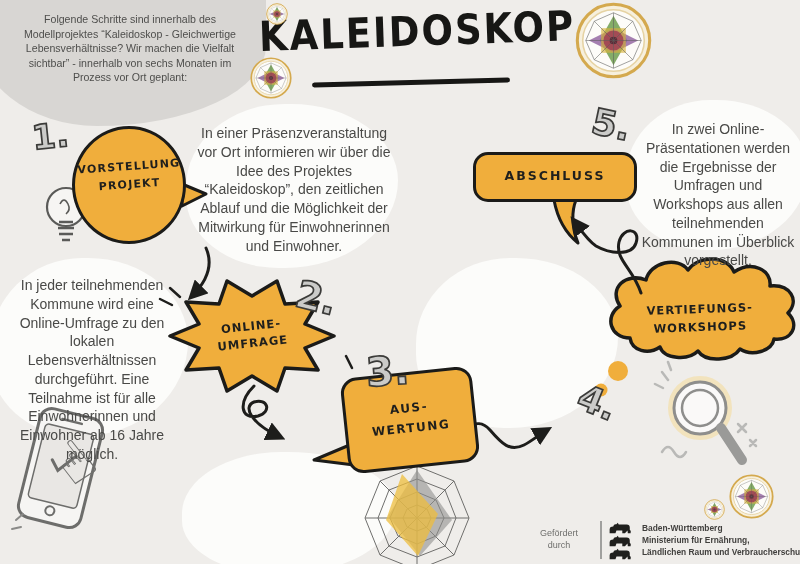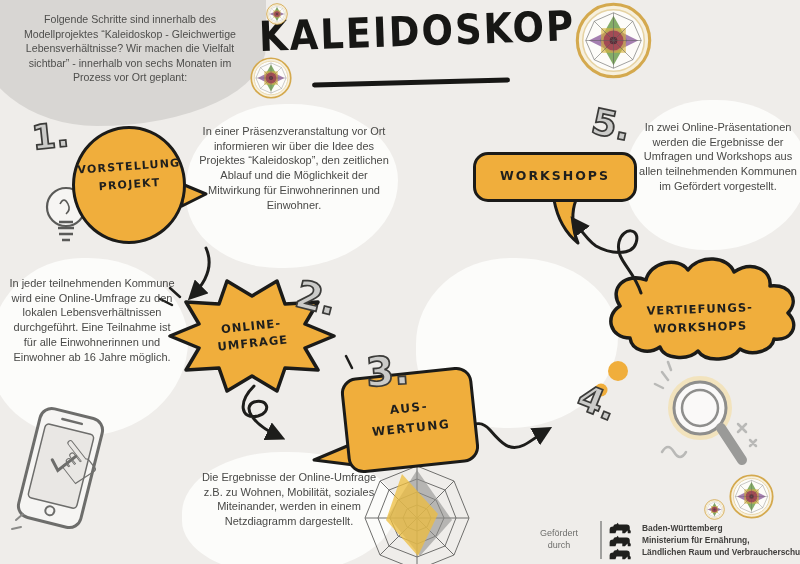--- a/index.html
+++ b/index.html
@@ -15,21 +15,21 @@
     text-align:center;color:#4e4e4c;z-index:1;}
   
   .title{left:252px;top:10px;width:330px;text-align:center;
     font-family:"DejaVu Sans",sans-serif;font-weight:bold;font-size:37px;
     letter-spacing:2px;color:#171715;transform:rotate(-2deg) scaleY(1.12);z-index:1;}
   .title-underline{left:312px;top:80px;width:198px;height:5px;background:#171715;
     border-radius:3px;transform:rotate(-1.5deg);z-index:1;}
   
   .bubble{background:#fcfcfa;z-index:1;}
   .b-round{border-radius:48% 52% 55% 45% / 52% 48% 55% 45%;}
-  .desc{font-size:11px;line-height:1.34;text-align:center;color:#49494 7;z-index:3;}
+  .desc{font-size:14px;line-height:1.34;text-align:center;color:#49494 7;z-index:3;}
   .desc{color:#494947;}
   
   .yellow{background:#f0ae3c;border:3.5px solid #1b1b19;z-index:3;box-sizing:border-box;}
   .step-label{font-family:"DejaVu Sans",sans-serif;font-weight:bold;color:#1f1f1d;
     text-align:center;z-index:4;}
   .num{font-family:"DejaVu Sans",sans-serif;font-weight:bold;color:#cbcbc9;
     -webkit-text-stroke:1.7px #3b3b39;text-shadow:0 0 1px #3b3b39;z-index:4;}
   svg.overlay{left:0;top:0;width:800px;height:564px;z-index:2;pointer-events:none;}
   .hand-glyph{font-family:"DejaVu Sans",sans-serif;color:#70706e;z-index:3;}
   
@@ -156,35 +156,34 @@
     <g stroke="#8a8a88" stroke-width="2" stroke-linecap="round">
       <path d="M16 520 L23 514"></path>
         <path d="M12 529 L21 527"></path>
     </g>
   </svg>
 
   <div class="abs hand-glyph" style="left:58px;top:430px;font-size:56px;transform:rotate(-38deg);">☝</div>
 
   <div class="abs desc" style="left:196px;top:124px;width:196px;">In einer Präsenzveranstaltung vor Ort informieren wir über die Idee des Projektes “Kaleidoskop”, den zeitlichen Ablauf und die Möglichkeit der Mitwirkung für Einwohnerinnen und Einwohner.</div>
   <div class="abs desc" style="left:8px;top:276px;width:168px;">In jeder teilnehmenden Kommune wird eine Online-Umfrage zu den lokalen Lebensverhältnissen durchgeführt. Eine Teilnahme ist für alle Einwohnerinnen und Einwohner ab 16 Jahre möglich.</div>
-  <div class="abs desc" style="left:194px;top:470px;width:190px;">Die Ergebnisse der Online-Umfrage z.B. zu Wohnen, Mobilität, soziales Miteinander, werden in einem Netzdiagramm dargestellt.</div>
-  <div class="abs desc" style="left:638px;top:120px;width:160px;">In zwei Online-Präsentationen werden die Ergebnisse der Umfragen und Workshops aus allen teilnehmenden Kommunen im Gefördert vorgestellt.</div>
+  <div class="abs desc" style="left:638px;top:120px;width:160px;">In zwei Online-Präsentationen werden die Ergebnisse der Umfragen und Workshops aus allen teilnehmenden Kommunen im Überblick vorgestellt.</div>
 
   <div class="abs yellow" style="left:72px;top:126px;width:114px;height:118px;border-radius:50%;"></div>
   <div class="abs step-label" style="left:78px;top:158px;width:102px;font-size:11px;letter-spacing:1.2px;transform:rotate(-4deg);line-height:1.6;">VORSTELLUNG PROJEKT</div>
 
   <div class="abs step-label" style="left:203px;top:318px;width:98px;font-size:11.5px;letter-spacing:1px;transform:rotate(-6deg);line-height:1.5;">ONLINE-UMFRAGE</div>
 
   <div class="abs yellow" style="left:344px;top:372px;width:132px;height:96px;border-radius:16px;transform:rotate(-6deg);"></div>
   <div class="abs step-label" style="left:366px;top:398px;width:88px;font-size:12px;letter-spacing:1.5px;transform:rotate(-6deg);line-height:1.7;">AUS-WERTUNG</div>
 
   <div class="abs step-label" style="left:638px;top:300px;width:124px;font-size:11.5px;letter-spacing:1px;transform:rotate(-2deg);line-height:1.6;">VERTIEFUNGS-WORKSHOPS</div>
 
   <div class="abs yellow" style="left:473px;top:152px;width:164px;height:50px;border-radius:15px;"></div>
-  <div class="abs step-label" style="left:481px;top:168px;width:148px;font-size:12.5px;letter-spacing:2px;">WORKSHOPS</div>
+  <div class="abs step-label" style="left:481px;top:168px;width:148px;font-size:12.5px;letter-spacing:2px;">ABSCHLUSS</div>
 
   <div class="abs num" style="left:32px;top:116px;font-size:34px;transform:rotate(-6deg);">1.</div>
   <div class="abs num" style="left:296px;top:276px;font-size:38px;transform:rotate(14deg);">2.</div>
   <div class="abs num" style="left:366px;top:348px;font-size:40px;transform:rotate(-4deg);">3.</div>
   <div class="abs num" style="left:578px;top:382px;font-size:36px;transform:rotate(22deg);">4.</div>
   <div class="abs num" style="left:592px;top:104px;font-size:36px;transform:rotate(12deg);">5.</div>
 
   <div class="abs funded" style="left:528px;top:527px;width:62px;">Gefördert durch</div>
   <div class="abs vdiv" style="left:600px;top:521px;"></div>
   <svg class="abs" style="left:608px;top:521px;z-index:3;" width="28" height="40">

